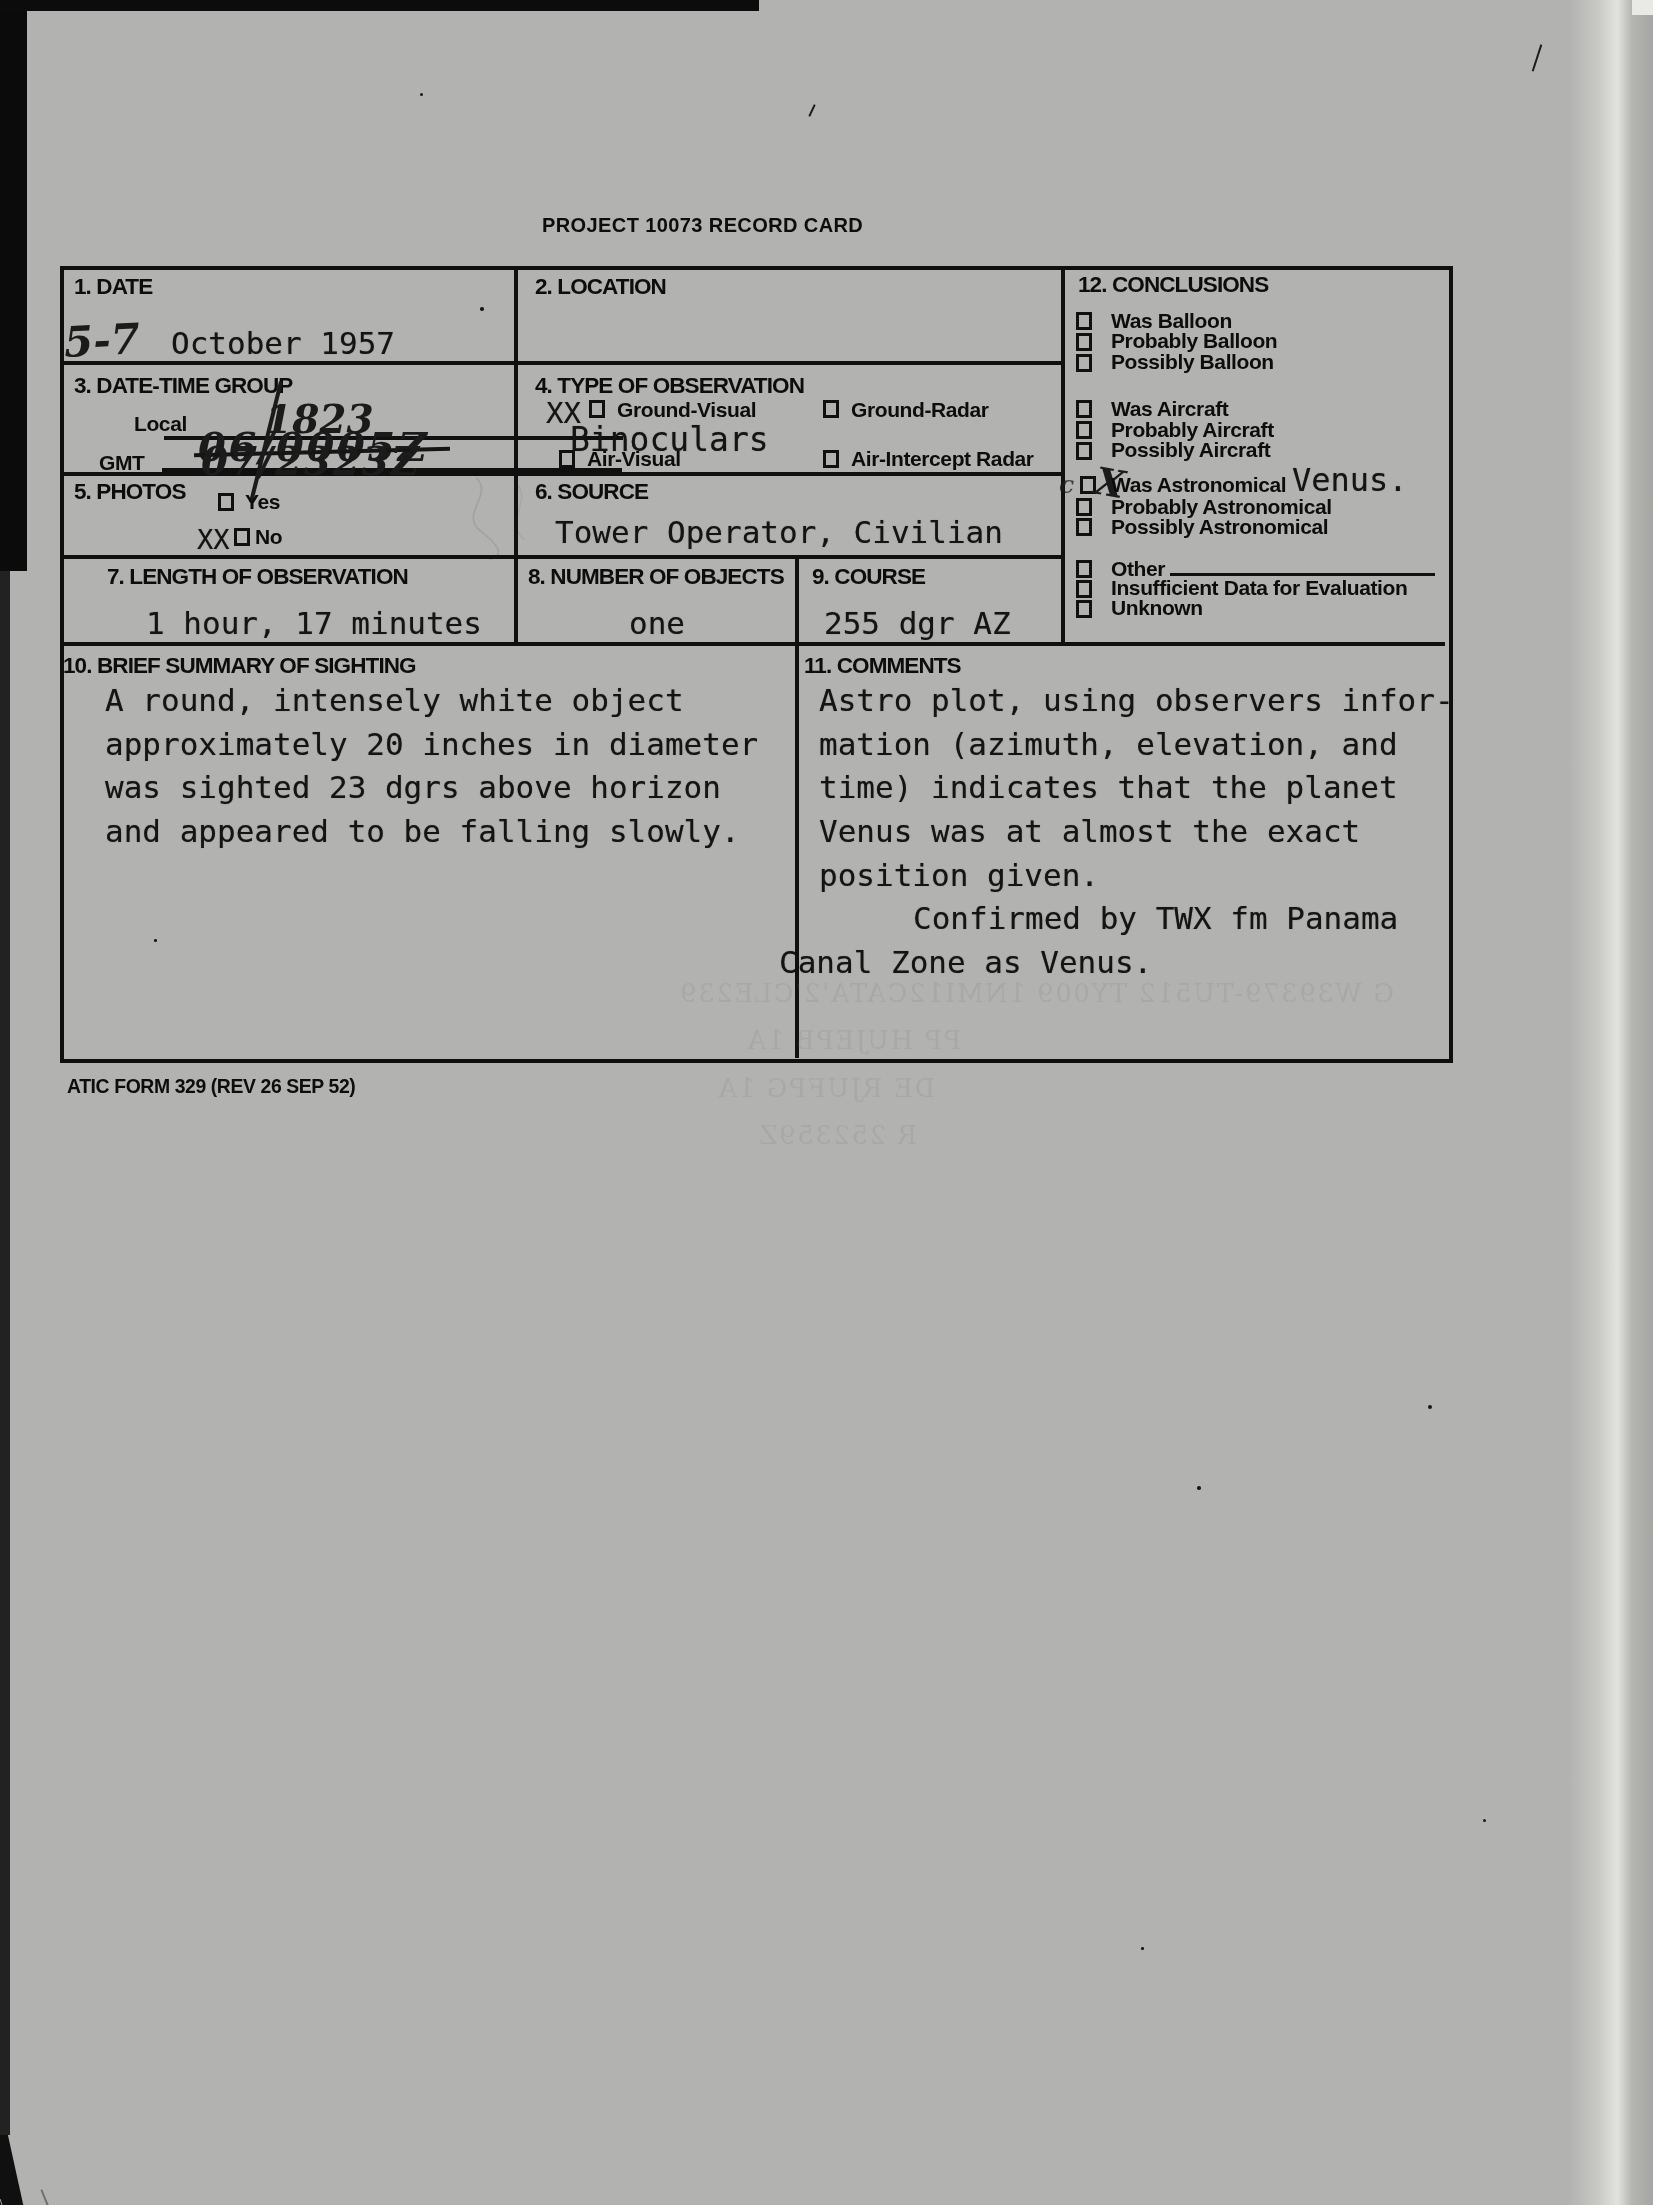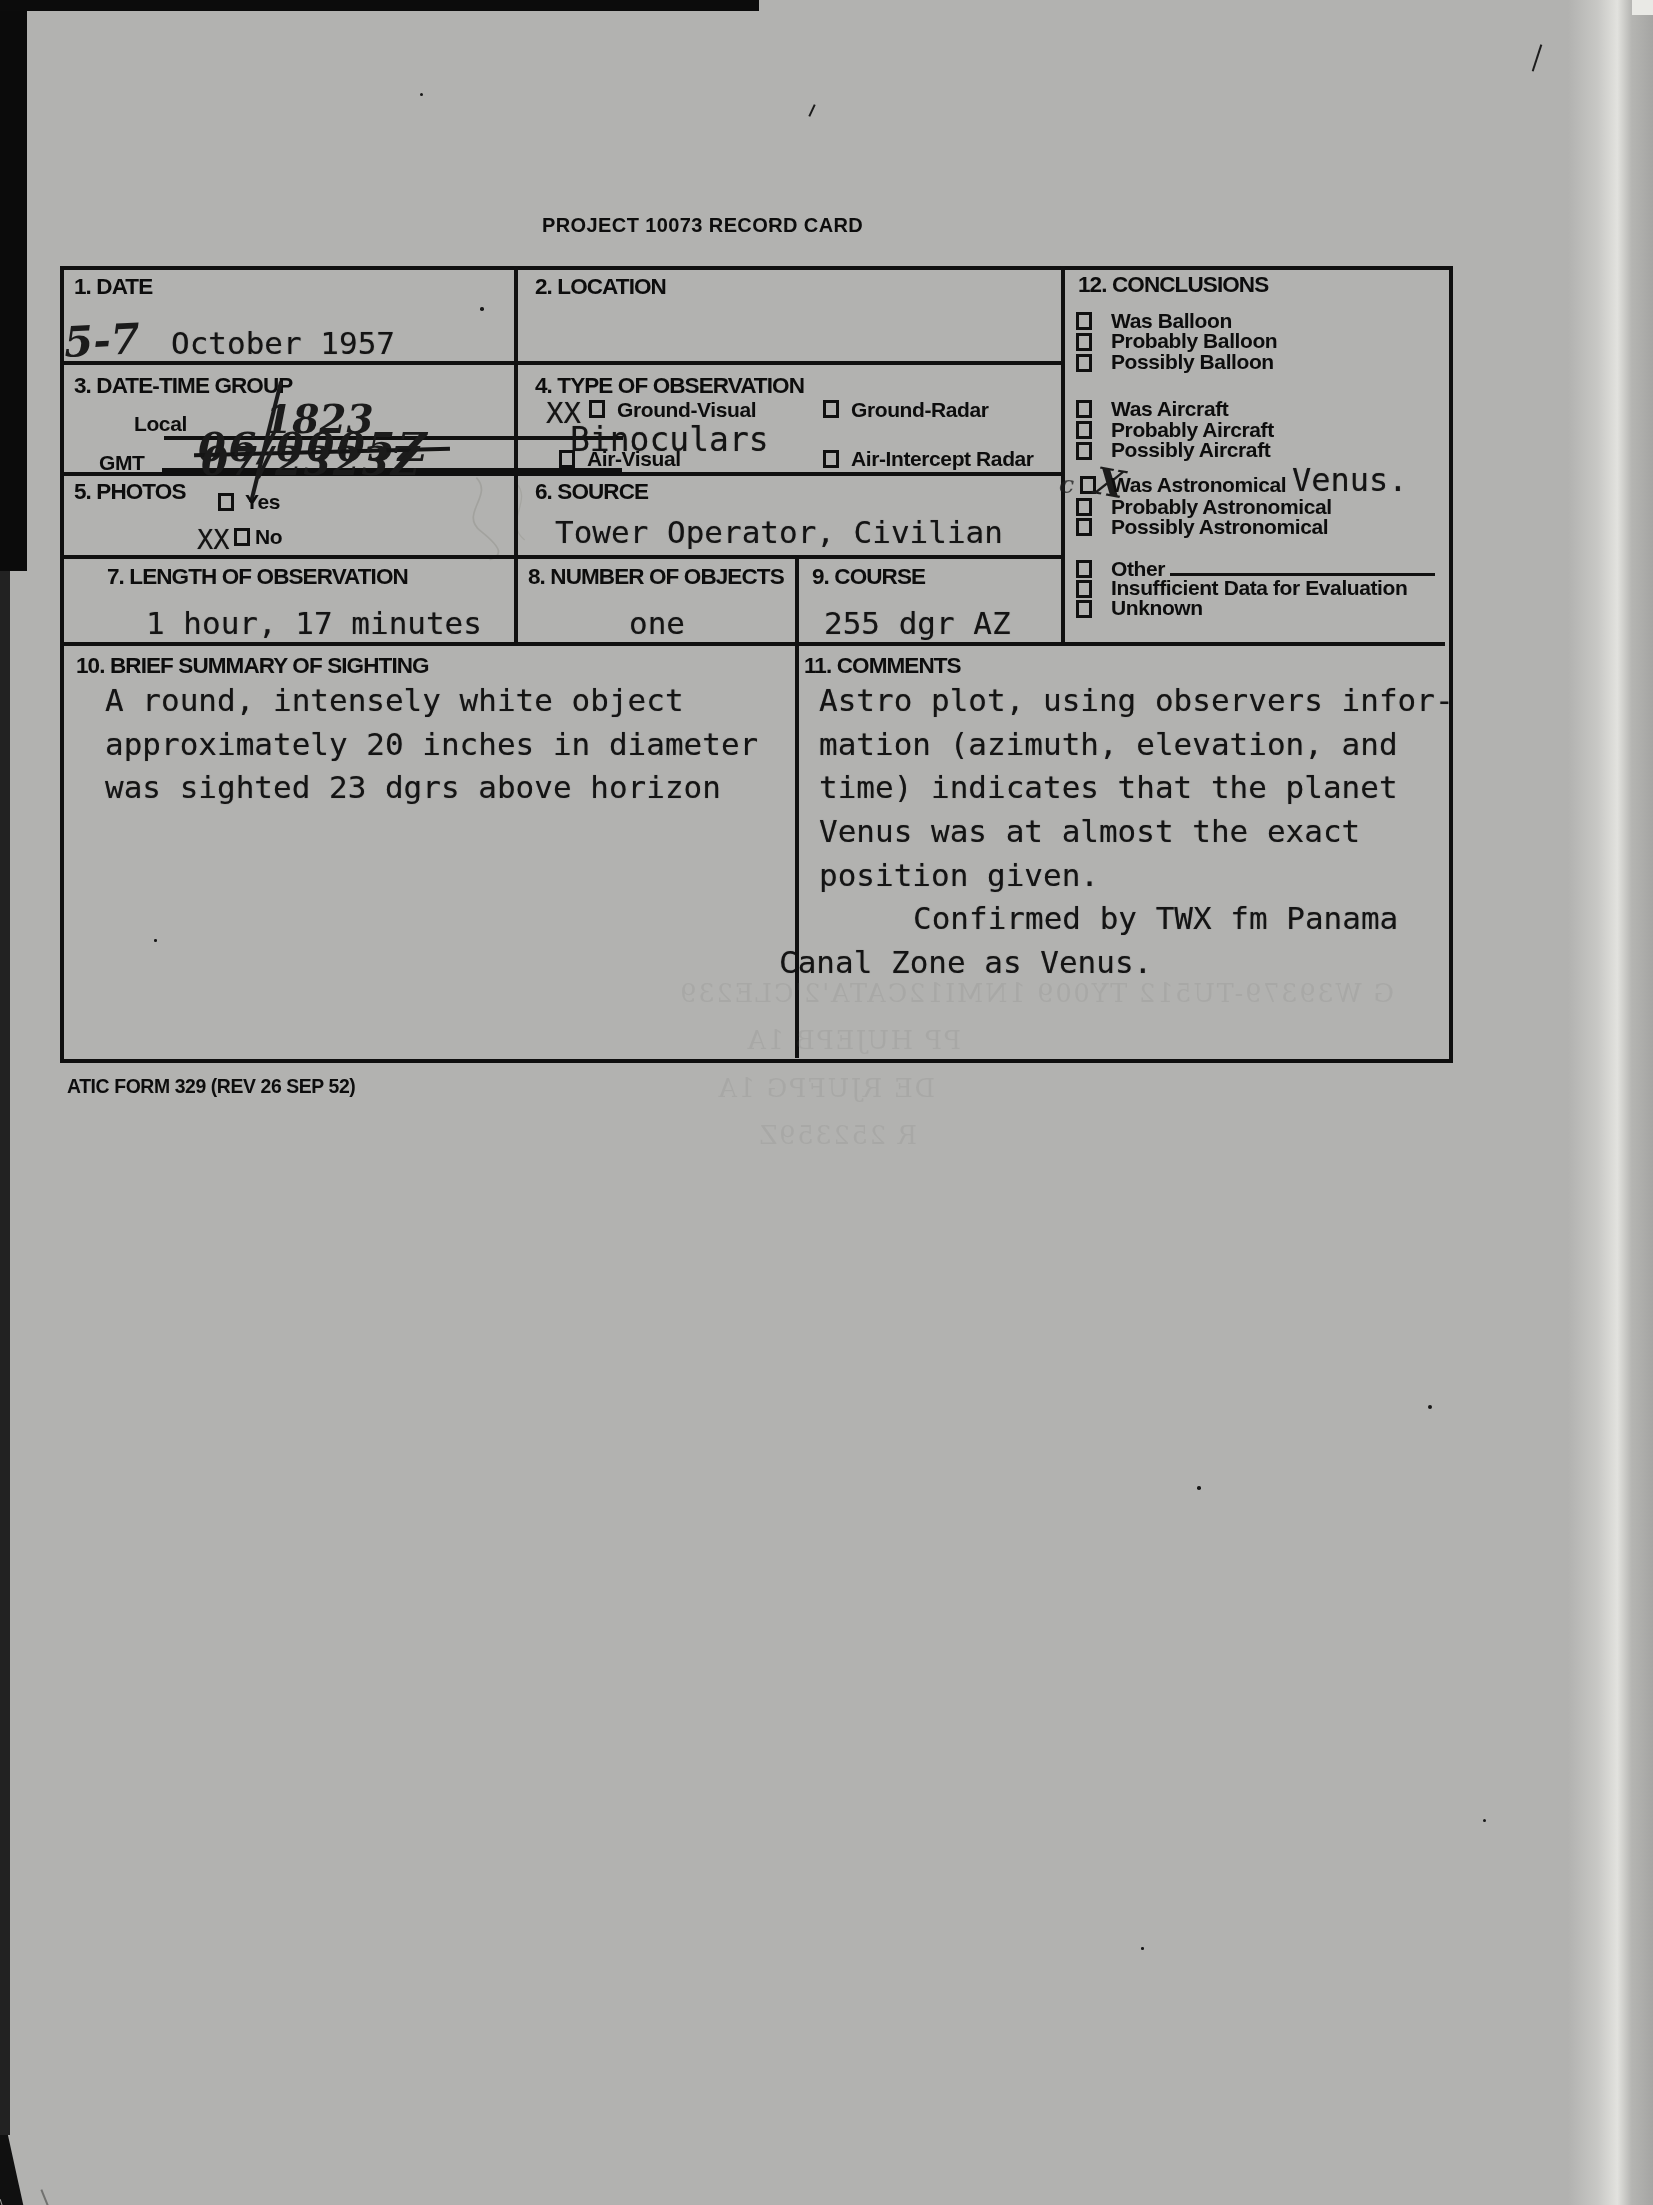--- a/index.html
+++ b/index.html
@@ -109,24 +109,25 @@
   <div class="abs bl" style="left:535px;top:479px;">6. SOURCE</div>
   <div class="abs tw" style="left:555px;top:514px;">Tower Operator, Civilian</div>
 
   <div class="abs bl" style="left:67px;top:564px;margin-left:40px;">7. LENGTH OF OBSERVATION</div>
   <div class="abs tw" style="left:146px;top:605px;">1 hour, 17 minutes</div>
   <div class="abs bl" style="left:528px;top:564px;">8. NUMBER OF OBJECTS</div>
   <div class="abs tw" style="left:629px;top:605px;">one</div>
   <div class="abs bl" style="left:812px;top:564px;">9. COURSE</div>
   <div class="abs tw" style="left:824px;top:605px;">255 dgr AZ</div>
 
-  <div class="abs bl" style="left:76px;top:653px;text-align:right;">10. BRIEF SUMMARY OF SIGHTING</div>
+  <div class="abs bl" style="left:63px;top:653px;text-align:right;">10. BRIEF SUMMARY OF SIGHTING</div>
   <div class="abs tw" style="left:105px;top:682px;">A round, intensely white object</div>
   <div class="abs tw" style="left:105px;top:726px;">approximately 20 inches in diameter</div>
   <div class="abs tw" style="left:105px;top:769px;text-align:center;">was sighted 23 dgrs above horizon</div>
+  <div class="abs tw" style="left:105px;top:813px;">and appeared to be falling slowly.</div>
 
   <div class="abs bl" style="left:804px;top:653px;">11. COMMENTS</div>
   <div class="abs tw" style="left:819px;top:682px;">Astro plot, using observers infor-</div>
   <div class="abs tw" style="left:819px;top:726px;">mation (azimuth, elevation, and</div>
   <div class="abs tw" style="left:819px;top:769px;">time) indicates that the planet</div>
   <div class="abs tw" style="left:819px;top:813px;">Venus was at almost the exact</div>
   <div class="abs tw" style="left:819px;top:857px;">position given.</div>
   <div class="abs tw" style="left:913px;top:900px;">Confirmed by TWX fm Panama</div>
   <div class="abs tw" style="left:779px;top:944px;">Canal Zone as Venus.</div>
 

